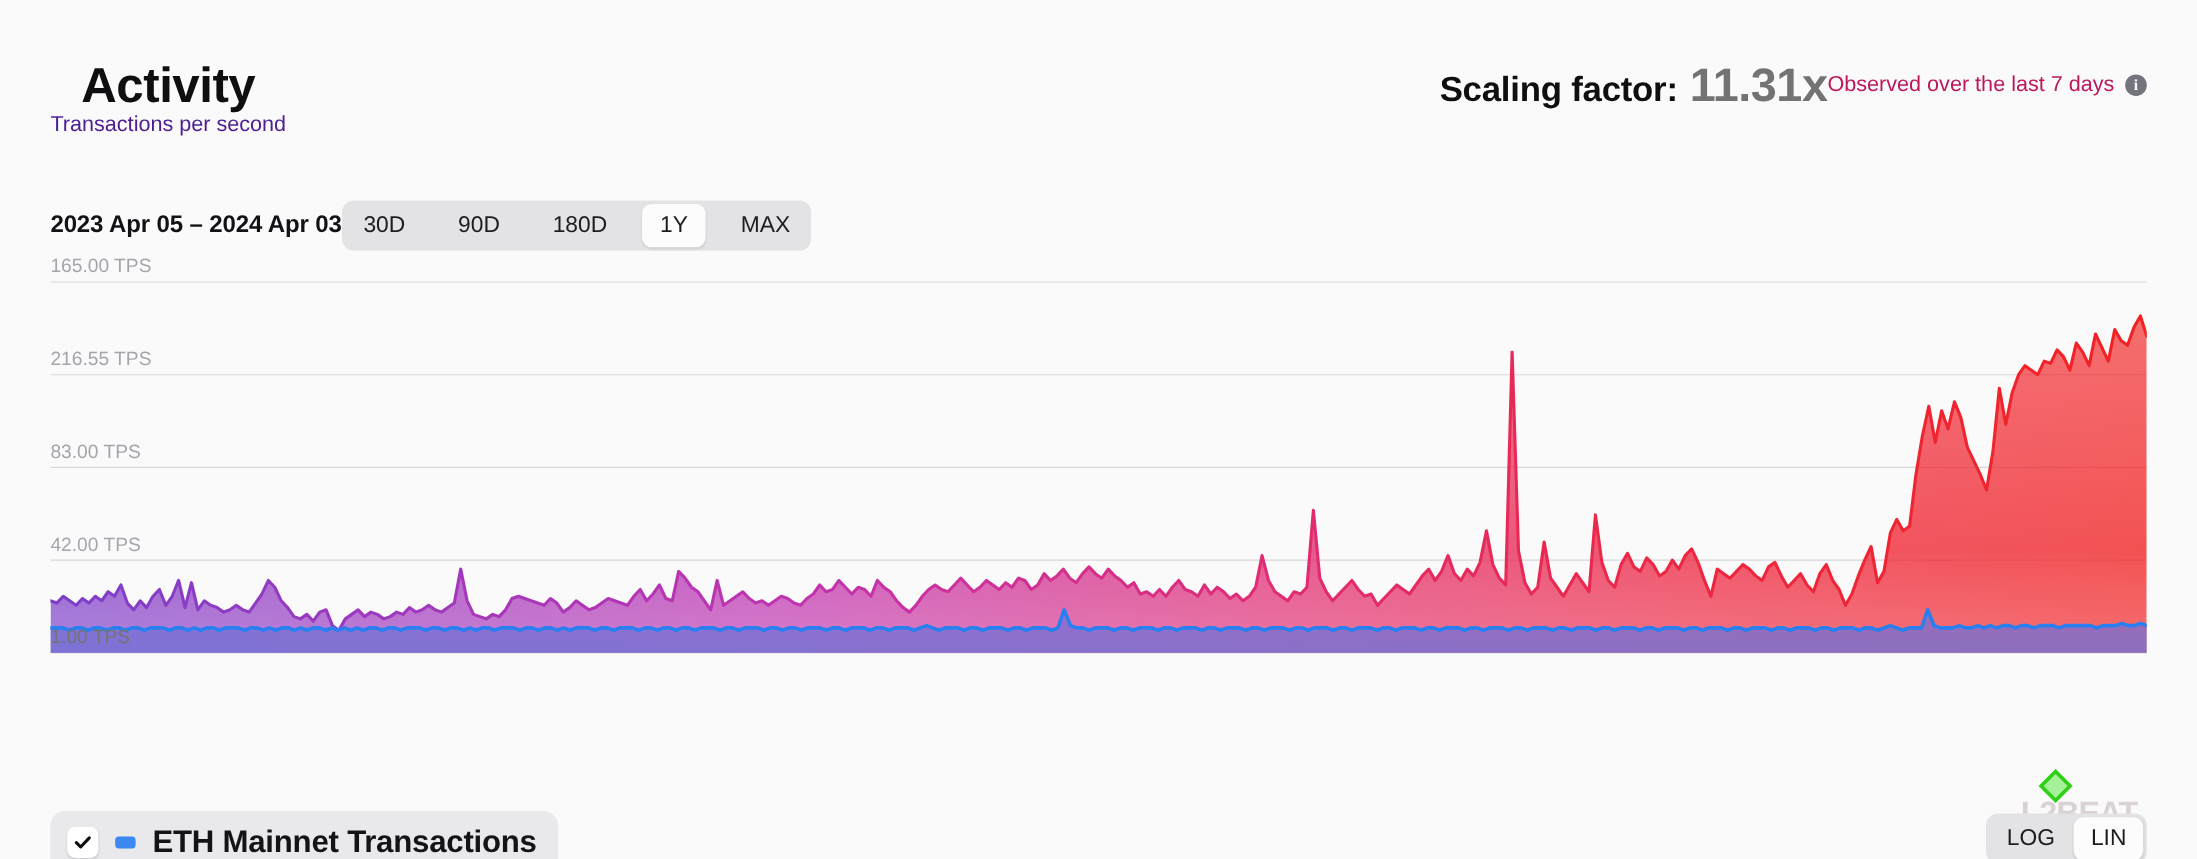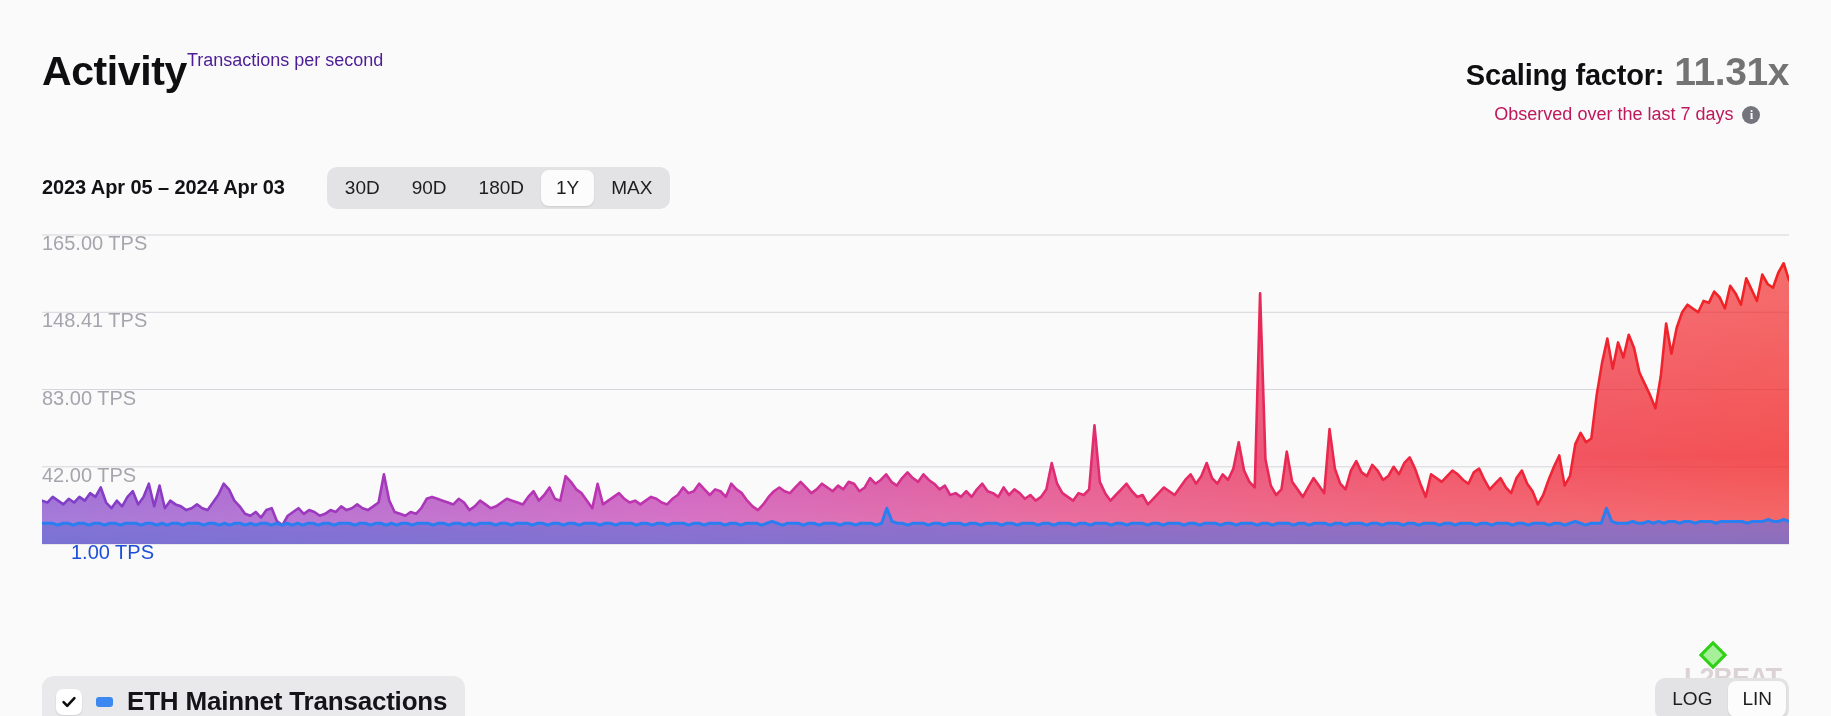--- a/index.html
+++ b/index.html
@@ -26,39 +26,38 @@
   
   .header-row {
     position: absolute;
     left: 42px;
     right: 42px;
     top: 50px;
     display: flex;
     align-items: flex-start;
     justify-content: space-between;
   }
-  .title-block { display: flex; flex-direction: row; text-align: center; }
+  .title-block { display: flex; flex-direction: column; text-align: center; }
   .page-title {
     font-size: 41px;
     font-weight: 700;
     line-height: 1.04;
     letter-spacing: -0.4px;
     color: #0f0f12;
     margin: 0;
   }
   .page-subtitle {
     font-size: 18px;
     color: #4c1d95;
     margin-top: 0;
     line-height: 1.2;
   }
   .scaling-block {
     display: flex;
-    flex-direction: column;
-    align-items: center;
+    align-items: flex-start;
   }
   .scaling-line {
     display: flex;
     align-items: baseline;
     gap: 10px;
     white-space: nowrap;
   }
   .scaling-label {
     font-size: 29px;
     font-weight: 700;
@@ -112,22 +111,21 @@
     font-weight: 700;
     color: #121216;
     letter-spacing: -0.1px;
   }
   .seg-group {
     display: flex;
     align-items: center;
     background: #e3e3e5;
     border-radius: 10px;
     padding: 3px;
-    gap: 2px;
-    margin-left: 42px;
+    gap: 14px;
   }
   .seg-btn {
     font-size: 19px;
     font-weight: 500;
     color: #1d1d20;
     padding: 5px 15px;
     border-radius: 8px;
     background: transparent;
     border: none;
     cursor: pointer;
@@ -144,27 +142,26 @@
     position: absolute;
     left: 42px;
     top: 222px;
     width: 1747px;
     height: 336px;
   }
   .chart-svg { display: block; }
   .ylabel {
     position: absolute;
     left: 0;
-    font-size: 20px;
+    font-size: 16px;
     color: #a5a5ad;
     white-space: nowrap;
     pointer-events: none;
-    margin-top: 18px;
-  }
-  .ylabel.bottom { color: #1d4ed8; padding-left: 29px; }
+  }
+  .ylabel.bottom { color: #737373; }
 
   .watermark {
     position: absolute;
     right: 50px;
     bottom: 22px;
     font-size: 27px;
     font-weight: 800;
     letter-spacing: -1px;
     color: rgba(110,70,80,0.22);
     pointer-events: none;
@@ -307,21 +304,21 @@
           <line x1="0" x2="1747" y1="322.0" y2="322.0" stroke="#d6d6dc" stroke-width="1"></line>
         </g>
       <path id="series-area" fill="url(#areaGradH)" mask="url(#areaMask)" d="M0.00 278.66 L5.34 280.55 L10.69 274.90 L16.03 278.66 L21.37 282.43 L26.71 276.78 L32.06 280.55 L37.40 274.90 L42.74 278.66 L48.08 271.13 L53.43 274.90 L58.77 265.48 L64.11 280.55 L69.45 286.20 L74.80 278.66 L80.14 284.32 L85.48 274.90 L90.82 269.24 L96.17 282.43 L101.51 274.90 L106.85 261.71 L112.19 284.32 L117.54 263.59 L122.88 286.20 L128.22 278.66 L133.56 282.43 L138.91 284.32 L144.25 288.09 L149.59 286.20 L154.93 282.43 L160.28 286.20 L165.62 288.09 L170.96 280.55 L176.30 273.01 L181.65 261.71 L186.99 267.36 L192.33 278.66 L197.67 284.32 L203.02 291.85 L208.36 293.74 L213.70 289.97 L219.04 295.62 L224.39 288.09 L229.73 286.20 L235.07 299.39 L240.41 303.16 L245.76 293.74 L251.10 289.97 L256.44 286.20 L261.78 291.85 L267.13 288.09 L272.47 289.97 L277.81 293.74 L283.15 291.85 L288.50 288.09 L293.84 289.97 L299.18 284.32 L304.52 288.09 L309.87 286.20 L315.21 282.43 L320.55 286.20 L325.89 288.09 L331.24 284.32 L336.58 280.55 L341.92 252.29 L347.26 278.66 L352.61 289.97 L357.95 291.85 L363.29 293.74 L368.63 289.97 L373.98 291.85 L379.32 286.20 L384.66 276.78 L390.00 274.90 L395.35 276.78 L400.69 278.66 L406.03 280.55 L411.37 282.43 L416.72 276.78 L422.06 280.55 L427.40 288.09 L432.74 284.32 L438.09 278.66 L443.43 282.43 L448.77 286.20 L454.11 284.32 L459.46 280.55 L464.80 276.78 L470.14 278.66 L475.48 280.55 L480.83 282.43 L486.17 274.90 L491.51 269.24 L496.85 278.66 L502.20 273.01 L507.54 265.48 L512.88 276.78 L518.22 278.66 L523.57 254.17 L528.91 259.82 L534.25 267.36 L539.59 271.13 L544.94 278.66 L550.28 286.20 L555.62 261.71 L560.96 282.43 L566.31 278.66 L571.65 274.90 L576.99 271.13 L582.33 276.78 L587.68 280.55 L593.02 278.66 L598.36 282.43 L603.70 278.66 L609.05 274.90 L614.39 276.78 L619.73 280.55 L625.07 282.43 L630.42 276.78 L635.76 273.01 L641.10 265.48 L646.44 271.13 L651.79 269.24 L657.13 261.71 L662.47 267.36 L667.81 273.01 L673.16 267.36 L678.50 269.24 L683.84 274.90 L689.18 261.71 L694.53 267.36 L699.87 271.13 L705.21 278.66 L710.55 284.32 L715.90 288.09 L721.24 282.43 L726.58 274.90 L731.92 269.24 L737.27 265.48 L742.61 269.24 L747.95 271.13 L753.29 265.48 L758.64 259.82 L763.98 265.48 L769.32 271.13 L774.66 267.36 L780.01 261.71 L785.35 265.48 L790.69 269.24 L796.03 263.59 L801.38 267.36 L806.72 259.82 L812.06 261.71 L817.40 269.24 L822.75 265.48 L828.09 256.05 L833.43 261.71 L838.77 257.94 L844.12 252.29 L849.46 259.82 L854.80 263.59 L860.14 256.05 L865.49 250.40 L870.83 256.05 L876.17 259.82 L881.51 252.29 L886.86 257.94 L892.20 261.71 L897.54 267.36 L902.88 263.59 L908.23 273.01 L913.57 271.13 L918.91 274.90 L924.25 269.24 L929.60 274.90 L934.94 267.36 L940.28 261.71 L945.62 269.24 L950.97 271.13 L956.31 274.90 L961.65 265.48 L966.99 273.01 L972.34 267.36 L977.68 271.13 L983.02 276.78 L988.36 273.01 L993.71 278.66 L999.05 274.90 L1004.39 267.36 L1009.73 240.98 L1015.08 261.71 L1020.42 271.13 L1025.76 274.90 L1031.10 278.66 L1036.45 271.13 L1041.79 273.01 L1047.13 267.36 L1052.47 203.30 L1057.82 259.82 L1063.16 271.13 L1068.50 278.66 L1073.84 273.01 L1079.19 267.36 L1084.53 261.71 L1089.87 269.24 L1095.21 274.90 L1100.56 273.01 L1105.90 282.43 L1111.24 276.78 L1116.58 271.13 L1121.93 265.48 L1127.27 269.24 L1132.61 273.01 L1137.95 265.48 L1143.30 257.94 L1148.64 252.29 L1153.98 261.71 L1159.32 254.17 L1164.67 240.98 L1170.01 256.05 L1175.35 261.71 L1180.69 252.29 L1186.04 257.94 L1191.38 246.63 L1196.72 220.26 L1202.06 248.52 L1207.41 259.82 L1212.75 265.48 L1218.09 71.41 L1223.43 237.21 L1228.78 263.59 L1234.12 273.01 L1239.46 267.36 L1244.80 229.68 L1250.15 259.82 L1255.49 267.36 L1260.83 274.90 L1266.17 265.48 L1271.52 256.05 L1276.86 263.59 L1282.20 271.13 L1287.54 207.07 L1292.89 246.63 L1298.23 261.71 L1303.57 267.36 L1308.91 248.52 L1314.26 239.10 L1319.60 250.40 L1324.94 254.17 L1330.28 242.87 L1335.63 248.52 L1340.97 257.94 L1346.31 254.17 L1351.65 244.75 L1357.00 252.29 L1362.34 240.98 L1367.68 235.33 L1373.02 246.63 L1378.37 261.71 L1383.71 274.90 L1389.05 252.29 L1394.39 256.05 L1399.74 259.82 L1405.08 254.17 L1410.42 248.52 L1415.76 252.29 L1421.11 257.94 L1426.45 261.71 L1431.79 250.40 L1437.13 246.63 L1442.48 257.94 L1447.82 267.36 L1453.16 261.71 L1458.50 256.05 L1463.85 265.48 L1469.19 271.13 L1474.53 256.05 L1479.87 248.52 L1485.22 261.71 L1490.56 269.24 L1495.90 282.43 L1501.24 273.01 L1506.59 257.94 L1511.93 244.75 L1517.27 233.45 L1522.61 263.59 L1527.96 254.17 L1533.30 222.14 L1538.64 210.84 L1543.98 220.26 L1549.33 216.49 L1554.67 173.15 L1560.01 141.12 L1565.35 116.63 L1570.70 146.77 L1576.04 120.40 L1581.38 135.47 L1586.72 112.86 L1592.07 126.05 L1597.41 150.54 L1602.75 161.85 L1608.09 173.15 L1613.44 186.34 L1618.78 154.31 L1624.12 101.55 L1629.46 131.70 L1634.81 105.32 L1640.15 90.25 L1645.49 82.71 L1650.83 86.48 L1656.18 90.25 L1661.52 78.95 L1666.86 80.83 L1672.20 69.52 L1677.55 75.18 L1682.89 86.48 L1688.23 63.87 L1693.57 71.41 L1698.92 82.71 L1704.26 56.34 L1709.60 67.64 L1714.94 78.95 L1720.29 52.57 L1725.63 61.99 L1730.97 65.76 L1736.31 50.68 L1741.66 41.26 L1747.00 58.22 L1747 322 L0 322 Z"></path>
       <path id="mainnet-area" fill="url(#mainnetFill)" d="M0.00 301.27 L5.21 301.27 L10.43 301.27 L15.64 303.16 L20.86 301.27 L26.07 301.27 L31.29 303.16 L36.50 301.27 L41.72 301.27 L46.93 303.16 L52.15 301.27 L57.36 301.27 L62.58 303.16 L67.79 301.27 L73.01 301.27 L78.22 303.16 L83.44 301.27 L88.65 301.27 L93.87 301.27 L99.08 303.16 L104.30 301.27 L109.51 301.27 L114.73 303.16 L119.94 301.27 L125.16 303.16 L130.37 301.27 L135.59 301.27 L140.80 303.16 L146.02 301.27 L151.23 301.27 L156.45 301.27 L161.66 303.16 L166.88 301.27 L172.09 301.27 L177.31 303.16 L182.52 301.27 L187.74 303.16 L192.95 301.27 L198.17 301.27 L203.38 303.16 L208.60 301.27 L213.81 303.16 L219.03 301.27 L224.24 301.27 L229.46 303.16 L234.67 301.27 L239.89 303.16 L245.10 301.27 L250.32 303.16 L255.53 301.27 L260.75 303.16 L265.96 301.27 L271.18 301.27 L276.39 303.16 L281.61 301.27 L286.82 301.27 L292.04 303.16 L297.25 301.27 L302.47 301.27 L307.68 301.27 L312.90 303.16 L318.11 301.27 L323.33 301.27 L328.54 303.16 L333.76 301.27 L338.97 301.27 L344.19 303.16 L349.40 301.27 L354.61 303.16 L359.83 301.27 L365.04 301.27 L370.26 303.16 L375.47 301.27 L380.69 301.27 L385.90 301.27 L391.12 303.16 L396.33 301.27 L401.55 301.27 L406.76 303.16 L411.98 301.27 L417.19 301.27 L422.41 303.16 L427.62 301.27 L432.84 303.16 L438.05 301.27 L443.27 301.27 L448.48 301.27 L453.70 303.16 L458.91 301.27 L464.13 301.27 L469.34 303.16 L474.56 301.27 L479.77 301.27 L484.99 301.27 L490.20 303.16 L495.42 301.27 L500.63 301.27 L505.85 303.16 L511.06 301.27 L516.28 301.27 L521.49 303.16 L526.71 301.27 L531.92 301.27 L537.14 303.16 L542.35 301.27 L547.57 301.27 L552.78 301.27 L558.00 303.16 L563.21 301.27 L568.43 301.27 L573.64 303.16 L578.86 301.27 L584.07 301.27 L589.29 301.27 L594.50 303.16 L599.72 301.27 L604.93 301.27 L610.15 303.16 L615.36 301.27 L620.58 301.27 L625.79 303.16 L631.01 301.27 L636.22 301.27 L641.44 301.27 L646.65 303.16 L651.87 301.27 L657.08 301.27 L662.30 303.16 L667.51 301.27 L672.73 301.27 L677.94 301.27 L683.16 303.16 L688.37 301.27 L693.59 301.27 L698.80 303.16 L704.01 301.27 L709.23 301.27 L714.44 301.27 L719.66 303.16 L724.87 301.27 L730.09 299.39 L735.30 301.27 L740.52 303.16 L745.73 301.27 L750.95 301.27 L756.16 301.27 L761.38 303.16 L766.59 301.27 L771.81 301.27 L777.02 303.16 L782.24 301.27 L787.45 301.27 L792.67 301.27 L797.88 303.16 L803.10 301.27 L808.31 301.27 L813.53 303.16 L818.74 301.27 L823.96 301.27 L829.17 301.27 L834.39 303.16 L839.60 301.27 L844.82 286.20 L850.03 299.39 L855.25 301.27 L860.46 301.27 L865.68 303.16 L870.89 301.27 L876.11 301.27 L881.32 301.27 L886.54 303.16 L891.75 301.27 L896.97 301.27 L902.18 303.16 L907.40 301.27 L912.61 301.27 L917.83 301.27 L923.04 303.16 L928.26 301.27 L933.47 301.27 L938.69 303.16 L943.90 301.27 L949.12 301.27 L954.33 301.27 L959.55 303.16 L964.76 301.27 L969.98 301.27 L975.19 303.16 L980.41 301.27 L985.62 301.27 L990.84 301.27 L996.05 303.16 L1001.27 301.27 L1006.48 301.27 L1011.70 303.16 L1016.91 301.27 L1022.13 301.27 L1027.34 301.27 L1032.56 303.16 L1037.77 301.27 L1042.99 301.27 L1048.20 303.16 L1053.41 301.27 L1058.63 301.27 L1063.84 301.27 L1069.06 303.16 L1074.27 301.27 L1079.49 301.27 L1084.70 303.16 L1089.92 301.27 L1095.13 301.27 L1100.35 301.27 L1105.56 303.16 L1110.78 301.27 L1115.99 301.27 L1121.21 303.16 L1126.42 301.27 L1131.64 301.27 L1136.85 301.27 L1142.07 303.16 L1147.28 301.27 L1152.50 301.27 L1157.71 303.16 L1162.93 301.27 L1168.14 301.27 L1173.36 301.27 L1178.57 303.16 L1183.79 301.27 L1189.00 301.27 L1194.22 303.16 L1199.43 301.27 L1204.65 301.27 L1209.86 301.27 L1215.08 303.16 L1220.29 301.27 L1225.51 301.27 L1230.72 303.16 L1235.94 301.27 L1241.15 301.27 L1246.37 301.27 L1251.58 303.16 L1256.80 301.27 L1262.01 301.27 L1267.23 303.16 L1272.44 301.27 L1277.66 301.27 L1282.87 301.27 L1288.09 303.16 L1293.30 301.27 L1298.52 301.27 L1303.73 303.16 L1308.95 301.27 L1314.16 301.27 L1319.38 301.27 L1324.59 303.16 L1329.81 301.27 L1335.02 301.27 L1340.24 303.16 L1345.45 301.27 L1350.67 301.27 L1355.88 301.27 L1361.10 303.16 L1366.31 301.27 L1371.53 301.27 L1376.74 303.16 L1381.96 301.27 L1387.17 301.27 L1392.39 301.27 L1397.60 303.16 L1402.81 301.27 L1408.03 301.27 L1413.24 303.16 L1418.46 301.27 L1423.67 301.27 L1428.89 301.27 L1434.10 303.16 L1439.32 301.27 L1444.53 301.27 L1449.75 303.16 L1454.96 301.27 L1460.18 301.27 L1465.39 301.27 L1470.61 303.16 L1475.82 301.27 L1481.04 301.27 L1486.25 303.16 L1491.47 301.27 L1496.68 301.27 L1501.90 301.27 L1507.11 303.16 L1512.33 301.27 L1517.54 301.27 L1522.76 303.16 L1527.97 301.27 L1533.19 299.39 L1538.40 301.27 L1543.62 303.16 L1548.83 301.27 L1554.05 301.27 L1559.26 301.27 L1564.48 286.20 L1569.69 299.39 L1574.91 301.27 L1580.12 301.27 L1585.34 301.27 L1590.55 299.39 L1595.77 301.27 L1600.98 301.27 L1606.20 299.39 L1611.41 301.27 L1616.63 299.39 L1621.84 301.27 L1627.06 299.39 L1632.27 299.39 L1637.49 301.27 L1642.70 299.39 L1647.92 299.39 L1653.13 301.27 L1658.35 299.39 L1663.56 299.39 L1668.78 299.39 L1673.99 301.27 L1679.21 299.39 L1684.42 299.39 L1689.64 299.39 L1694.85 299.39 L1700.07 299.39 L1705.28 301.27 L1710.50 299.39 L1715.71 299.39 L1720.93 299.39 L1726.14 297.51 L1731.36 299.39 L1736.57 299.39 L1741.79 297.51 L1747.00 299.39 L1747 322 L0 322 Z"></path>
       <path id="series-line" fill="none" stroke="url(#lineGrad)" stroke-width="2.6" stroke-linejoin="round" stroke-linecap="round" d="M0.00 278.66 L5.34 280.55 L10.69 274.90 L16.03 278.66 L21.37 282.43 L26.71 276.78 L32.06 280.55 L37.40 274.90 L42.74 278.66 L48.08 271.13 L53.43 274.90 L58.77 265.48 L64.11 280.55 L69.45 286.20 L74.80 278.66 L80.14 284.32 L85.48 274.90 L90.82 269.24 L96.17 282.43 L101.51 274.90 L106.85 261.71 L112.19 284.32 L117.54 263.59 L122.88 286.20 L128.22 278.66 L133.56 282.43 L138.91 284.32 L144.25 288.09 L149.59 286.20 L154.93 282.43 L160.28 286.20 L165.62 288.09 L170.96 280.55 L176.30 273.01 L181.65 261.71 L186.99 267.36 L192.33 278.66 L197.67 284.32 L203.02 291.85 L208.36 293.74 L213.70 289.97 L219.04 295.62 L224.39 288.09 L229.73 286.20 L235.07 299.39 L240.41 303.16 L245.76 293.74 L251.10 289.97 L256.44 286.20 L261.78 291.85 L267.13 288.09 L272.47 289.97 L277.81 293.74 L283.15 291.85 L288.50 288.09 L293.84 289.97 L299.18 284.32 L304.52 288.09 L309.87 286.20 L315.21 282.43 L320.55 286.20 L325.89 288.09 L331.24 284.32 L336.58 280.55 L341.92 252.29 L347.26 278.66 L352.61 289.97 L357.95 291.85 L363.29 293.74 L368.63 289.97 L373.98 291.85 L379.32 286.20 L384.66 276.78 L390.00 274.90 L395.35 276.78 L400.69 278.66 L406.03 280.55 L411.37 282.43 L416.72 276.78 L422.06 280.55 L427.40 288.09 L432.74 284.32 L438.09 278.66 L443.43 282.43 L448.77 286.20 L454.11 284.32 L459.46 280.55 L464.80 276.78 L470.14 278.66 L475.48 280.55 L480.83 282.43 L486.17 274.90 L491.51 269.24 L496.85 278.66 L502.20 273.01 L507.54 265.48 L512.88 276.78 L518.22 278.66 L523.57 254.17 L528.91 259.82 L534.25 267.36 L539.59 271.13 L544.94 278.66 L550.28 286.20 L555.62 261.71 L560.96 282.43 L566.31 278.66 L571.65 274.90 L576.99 271.13 L582.33 276.78 L587.68 280.55 L593.02 278.66 L598.36 282.43 L603.70 278.66 L609.05 274.90 L614.39 276.78 L619.73 280.55 L625.07 282.43 L630.42 276.78 L635.76 273.01 L641.10 265.48 L646.44 271.13 L651.79 269.24 L657.13 261.71 L662.47 267.36 L667.81 273.01 L673.16 267.36 L678.50 269.24 L683.84 274.90 L689.18 261.71 L694.53 267.36 L699.87 271.13 L705.21 278.66 L710.55 284.32 L715.90 288.09 L721.24 282.43 L726.58 274.90 L731.92 269.24 L737.27 265.48 L742.61 269.24 L747.95 271.13 L753.29 265.48 L758.64 259.82 L763.98 265.48 L769.32 271.13 L774.66 267.36 L780.01 261.71 L785.35 265.48 L790.69 269.24 L796.03 263.59 L801.38 267.36 L806.72 259.82 L812.06 261.71 L817.40 269.24 L822.75 265.48 L828.09 256.05 L833.43 261.71 L838.77 257.94 L844.12 252.29 L849.46 259.82 L854.80 263.59 L860.14 256.05 L865.49 250.40 L870.83 256.05 L876.17 259.82 L881.51 252.29 L886.86 257.94 L892.20 261.71 L897.54 267.36 L902.88 263.59 L908.23 273.01 L913.57 271.13 L918.91 274.90 L924.25 269.24 L929.60 274.90 L934.94 267.36 L940.28 261.71 L945.62 269.24 L950.97 271.13 L956.31 274.90 L961.65 265.48 L966.99 273.01 L972.34 267.36 L977.68 271.13 L983.02 276.78 L988.36 273.01 L993.71 278.66 L999.05 274.90 L1004.39 267.36 L1009.73 240.98 L1015.08 261.71 L1020.42 271.13 L1025.76 274.90 L1031.10 278.66 L1036.45 271.13 L1041.79 273.01 L1047.13 267.36 L1052.47 203.30 L1057.82 259.82 L1063.16 271.13 L1068.50 278.66 L1073.84 273.01 L1079.19 267.36 L1084.53 261.71 L1089.87 269.24 L1095.21 274.90 L1100.56 273.01 L1105.90 282.43 L1111.24 276.78 L1116.58 271.13 L1121.93 265.48 L1127.27 269.24 L1132.61 273.01 L1137.95 265.48 L1143.30 257.94 L1148.64 252.29 L1153.98 261.71 L1159.32 254.17 L1164.67 240.98 L1170.01 256.05 L1175.35 261.71 L1180.69 252.29 L1186.04 257.94 L1191.38 246.63 L1196.72 220.26 L1202.06 248.52 L1207.41 259.82 L1212.75 265.48 L1218.09 71.41 L1223.43 237.21 L1228.78 263.59 L1234.12 273.01 L1239.46 267.36 L1244.80 229.68 L1250.15 259.82 L1255.49 267.36 L1260.83 274.90 L1266.17 265.48 L1271.52 256.05 L1276.86 263.59 L1282.20 271.13 L1287.54 207.07 L1292.89 246.63 L1298.23 261.71 L1303.57 267.36 L1308.91 248.52 L1314.26 239.10 L1319.60 250.40 L1324.94 254.17 L1330.28 242.87 L1335.63 248.52 L1340.97 257.94 L1346.31 254.17 L1351.65 244.75 L1357.00 252.29 L1362.34 240.98 L1367.68 235.33 L1373.02 246.63 L1378.37 261.71 L1383.71 274.90 L1389.05 252.29 L1394.39 256.05 L1399.74 259.82 L1405.08 254.17 L1410.42 248.52 L1415.76 252.29 L1421.11 257.94 L1426.45 261.71 L1431.79 250.40 L1437.13 246.63 L1442.48 257.94 L1447.82 267.36 L1453.16 261.71 L1458.50 256.05 L1463.85 265.48 L1469.19 271.13 L1474.53 256.05 L1479.87 248.52 L1485.22 261.71 L1490.56 269.24 L1495.90 282.43 L1501.24 273.01 L1506.59 257.94 L1511.93 244.75 L1517.27 233.45 L1522.61 263.59 L1527.96 254.17 L1533.30 222.14 L1538.64 210.84 L1543.98 220.26 L1549.33 216.49 L1554.67 173.15 L1560.01 141.12 L1565.35 116.63 L1570.70 146.77 L1576.04 120.40 L1581.38 135.47 L1586.72 112.86 L1592.07 126.05 L1597.41 150.54 L1602.75 161.85 L1608.09 173.15 L1613.44 186.34 L1618.78 154.31 L1624.12 101.55 L1629.46 131.70 L1634.81 105.32 L1640.15 90.25 L1645.49 82.71 L1650.83 86.48 L1656.18 90.25 L1661.52 78.95 L1666.86 80.83 L1672.20 69.52 L1677.55 75.18 L1682.89 86.48 L1688.23 63.87 L1693.57 71.41 L1698.92 82.71 L1704.26 56.34 L1709.60 67.64 L1714.94 78.95 L1720.29 52.57 L1725.63 61.99 L1730.97 65.76 L1736.31 50.68 L1741.66 41.26 L1747.00 58.22"></path>
       <path id="mainnet-line" fill="none" stroke="#2a7ff0" stroke-width="3" stroke-linejoin="round" stroke-linecap="round" d="M0.00 301.27 L5.21 301.27 L10.43 301.27 L15.64 303.16 L20.86 301.27 L26.07 301.27 L31.29 303.16 L36.50 301.27 L41.72 301.27 L46.93 303.16 L52.15 301.27 L57.36 301.27 L62.58 303.16 L67.79 301.27 L73.01 301.27 L78.22 303.16 L83.44 301.27 L88.65 301.27 L93.87 301.27 L99.08 303.16 L104.30 301.27 L109.51 301.27 L114.73 303.16 L119.94 301.27 L125.16 303.16 L130.37 301.27 L135.59 301.27 L140.80 303.16 L146.02 301.27 L151.23 301.27 L156.45 301.27 L161.66 303.16 L166.88 301.27 L172.09 301.27 L177.31 303.16 L182.52 301.27 L187.74 303.16 L192.95 301.27 L198.17 301.27 L203.38 303.16 L208.60 301.27 L213.81 303.16 L219.03 301.27 L224.24 301.27 L229.46 303.16 L234.67 301.27 L239.89 303.16 L245.10 301.27 L250.32 303.16 L255.53 301.27 L260.75 303.16 L265.96 301.27 L271.18 301.27 L276.39 303.16 L281.61 301.27 L286.82 301.27 L292.04 303.16 L297.25 301.27 L302.47 301.27 L307.68 301.27 L312.90 303.16 L318.11 301.27 L323.33 301.27 L328.54 303.16 L333.76 301.27 L338.97 301.27 L344.19 303.16 L349.40 301.27 L354.61 303.16 L359.83 301.27 L365.04 301.27 L370.26 303.16 L375.47 301.27 L380.69 301.27 L385.90 301.27 L391.12 303.16 L396.33 301.27 L401.55 301.27 L406.76 303.16 L411.98 301.27 L417.19 301.27 L422.41 303.16 L427.62 301.27 L432.84 303.16 L438.05 301.27 L443.27 301.27 L448.48 301.27 L453.70 303.16 L458.91 301.27 L464.13 301.27 L469.34 303.16 L474.56 301.27 L479.77 301.27 L484.99 301.27 L490.20 303.16 L495.42 301.27 L500.63 301.27 L505.85 303.16 L511.06 301.27 L516.28 301.27 L521.49 303.16 L526.71 301.27 L531.92 301.27 L537.14 303.16 L542.35 301.27 L547.57 301.27 L552.78 301.27 L558.00 303.16 L563.21 301.27 L568.43 301.27 L573.64 303.16 L578.86 301.27 L584.07 301.27 L589.29 301.27 L594.50 303.16 L599.72 301.27 L604.93 301.27 L610.15 303.16 L615.36 301.27 L620.58 301.27 L625.79 303.16 L631.01 301.27 L636.22 301.27 L641.44 301.27 L646.65 303.16 L651.87 301.27 L657.08 301.27 L662.30 303.16 L667.51 301.27 L672.73 301.27 L677.94 301.27 L683.16 303.16 L688.37 301.27 L693.59 301.27 L698.80 303.16 L704.01 301.27 L709.23 301.27 L714.44 301.27 L719.66 303.16 L724.87 301.27 L730.09 299.39 L735.30 301.27 L740.52 303.16 L745.73 301.27 L750.95 301.27 L756.16 301.27 L761.38 303.16 L766.59 301.27 L771.81 301.27 L777.02 303.16 L782.24 301.27 L787.45 301.27 L792.67 301.27 L797.88 303.16 L803.10 301.27 L808.31 301.27 L813.53 303.16 L818.74 301.27 L823.96 301.27 L829.17 301.27 L834.39 303.16 L839.60 301.27 L844.82 286.20 L850.03 299.39 L855.25 301.27 L860.46 301.27 L865.68 303.16 L870.89 301.27 L876.11 301.27 L881.32 301.27 L886.54 303.16 L891.75 301.27 L896.97 301.27 L902.18 303.16 L907.40 301.27 L912.61 301.27 L917.83 301.27 L923.04 303.16 L928.26 301.27 L933.47 301.27 L938.69 303.16 L943.90 301.27 L949.12 301.27 L954.33 301.27 L959.55 303.16 L964.76 301.27 L969.98 301.27 L975.19 303.16 L980.41 301.27 L985.62 301.27 L990.84 301.27 L996.05 303.16 L1001.27 301.27 L1006.48 301.27 L1011.70 303.16 L1016.91 301.27 L1022.13 301.27 L1027.34 301.27 L1032.56 303.16 L1037.77 301.27 L1042.99 301.27 L1048.20 303.16 L1053.41 301.27 L1058.63 301.27 L1063.84 301.27 L1069.06 303.16 L1074.27 301.27 L1079.49 301.27 L1084.70 303.16 L1089.92 301.27 L1095.13 301.27 L1100.35 301.27 L1105.56 303.16 L1110.78 301.27 L1115.99 301.27 L1121.21 303.16 L1126.42 301.27 L1131.64 301.27 L1136.85 301.27 L1142.07 303.16 L1147.28 301.27 L1152.50 301.27 L1157.71 303.16 L1162.93 301.27 L1168.14 301.27 L1173.36 301.27 L1178.57 303.16 L1183.79 301.27 L1189.00 301.27 L1194.22 303.16 L1199.43 301.27 L1204.65 301.27 L1209.86 301.27 L1215.08 303.16 L1220.29 301.27 L1225.51 301.27 L1230.72 303.16 L1235.94 301.27 L1241.15 301.27 L1246.37 301.27 L1251.58 303.16 L1256.80 301.27 L1262.01 301.27 L1267.23 303.16 L1272.44 301.27 L1277.66 301.27 L1282.87 301.27 L1288.09 303.16 L1293.30 301.27 L1298.52 301.27 L1303.73 303.16 L1308.95 301.27 L1314.16 301.27 L1319.38 301.27 L1324.59 303.16 L1329.81 301.27 L1335.02 301.27 L1340.24 303.16 L1345.45 301.27 L1350.67 301.27 L1355.88 301.27 L1361.10 303.16 L1366.31 301.27 L1371.53 301.27 L1376.74 303.16 L1381.96 301.27 L1387.17 301.27 L1392.39 301.27 L1397.60 303.16 L1402.81 301.27 L1408.03 301.27 L1413.24 303.16 L1418.46 301.27 L1423.67 301.27 L1428.89 301.27 L1434.10 303.16 L1439.32 301.27 L1444.53 301.27 L1449.75 303.16 L1454.96 301.27 L1460.18 301.27 L1465.39 301.27 L1470.61 303.16 L1475.82 301.27 L1481.04 301.27 L1486.25 303.16 L1491.47 301.27 L1496.68 301.27 L1501.90 301.27 L1507.11 303.16 L1512.33 301.27 L1517.54 301.27 L1522.76 303.16 L1527.97 301.27 L1533.19 299.39 L1538.40 301.27 L1543.62 303.16 L1548.83 301.27 L1554.05 301.27 L1559.26 301.27 L1564.48 286.20 L1569.69 299.39 L1574.91 301.27 L1580.12 301.27 L1585.34 301.27 L1590.55 299.39 L1595.77 301.27 L1600.98 301.27 L1606.20 299.39 L1611.41 301.27 L1616.63 299.39 L1621.84 301.27 L1627.06 299.39 L1632.27 299.39 L1637.49 301.27 L1642.70 299.39 L1647.92 299.39 L1653.13 301.27 L1658.35 299.39 L1663.56 299.39 L1668.78 299.39 L1673.99 301.27 L1679.21 299.39 L1684.42 299.39 L1689.64 299.39 L1694.85 299.39 L1700.07 299.39 L1705.28 301.27 L1710.50 299.39 L1715.71 299.39 L1720.93 299.39 L1726.14 297.51 L1731.36 299.39 L1736.57 299.39 L1741.79 297.51 L1747.00 299.39"></path>
     </svg>
 
     <div id="ylabels">
         <div class="ylabel" style="top: -8px;">165.00 TPS</div>
-        <div class="ylabel" style="top: 69.25px;">148.41 TPS</div>
+        <div class="ylabel" style="top: 69.25px;">216.55 TPS</div>
         <div class="ylabel" style="top: 146.5px;">83.00 TPS</div>
         <div class="ylabel" style="top: 223.75px;">42.00 TPS</div>
         <div class="ylabel bottom" style="top: 301px;">1.00 TPS</div>
       </div>
   </div>
 
   <div class="watermark">L2BEAT</div>
   <div class="green-marker"></div>
 
   <div class="legend-pill">

